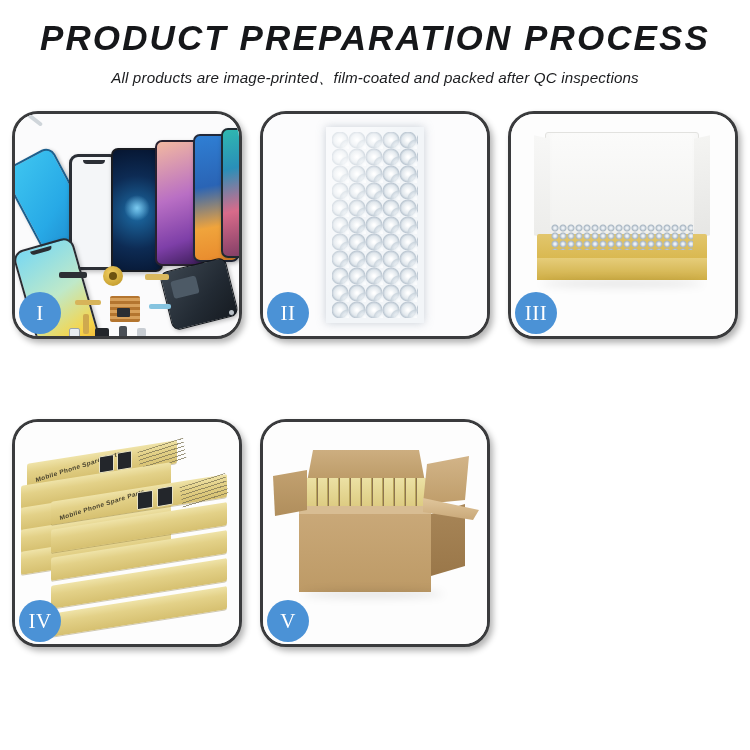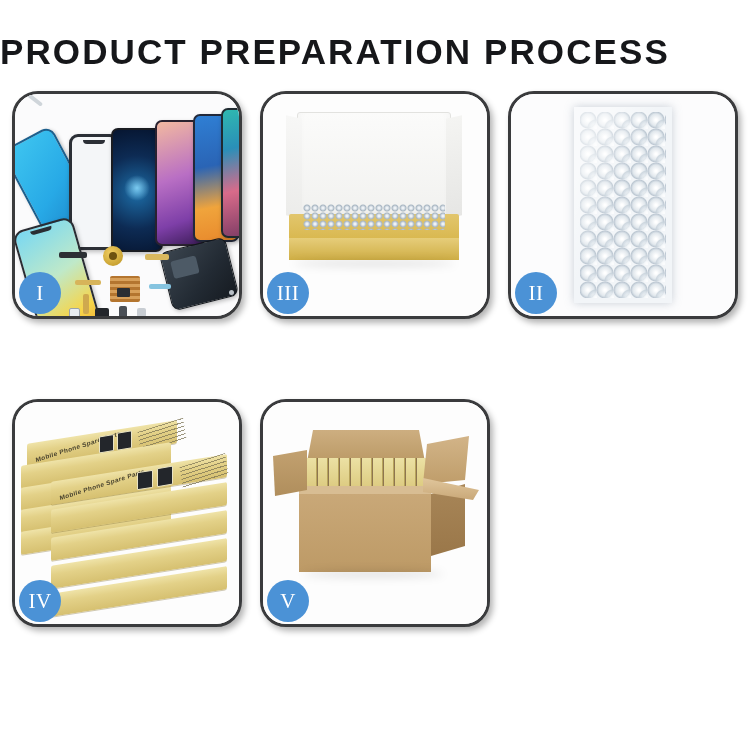--- a/index.html
+++ b/index.html
@@ -4,21 +4,21 @@
 <style>
   html,body{margin:0;padding:0;}
   body{
     width:750px;height:750px;background:#ffffff;
     font-family:"Liberation Sans",sans-serif;
     -webkit-font-smoothing:antialiased;overflow:hidden;
   }
   .page{position:relative;width:750px;height:750px;box-sizing:border-box;}
 
   
-  .header{padding-top:34px;}
+  .header{padding-top:20px;text-align:center;font-style:italic;}
   .title{
     font-size:35px;font-weight:600;color:#16171a;letter-spacing:2.1px;
     line-height:1;white-space:nowrap;
   }
   .subtitle{
     margin-top:13px;font-size:15.2px;color:#1b1c1f;letter-spacing:.15px;
     white-space:nowrap;font-weight:400;
   }
 
   
@@ -205,20 +205,21 @@
   .shadow6{position:absolute;left:34px;top:156px;width:142px;height:8px;
     background:rgba(0,0,0,.10);filter:blur(4px);border-radius:50%;}
 </style>
 </head>
 <body>
 
 <div class="page">
 
   <div class="header">
     <div class="title">PRODUCT PREPARATION PROCESS</div>
+    <div class="subtitle">All products are image-printed、film-coated and packed after QC inspections</div>
   </div>
 
   <div class="grid">
 
     <div class="panel">
       <div class="stage p1">
         <div class="scrn s-front"></div>
         <div class="scrn s-glass"></div>
         <div class="scrn s-jelly"></div>
         <div class="scrn s-purple"></div>
@@ -239,38 +240,38 @@
         <div class="prt conn4"></div>
         <div class="prt chip"></div>
         <div class="prt scrw"></div>
         <div class="prt scrw2"></div>
         <div class="tool"></div>
       </div>
       <div class="badge">I</div>
     </div>
 
     <div class="panel">
+      <div class="stage p2">
+        <div class="wrapsheet">
+          <div class="bubbles"></div>
+        </div>
+      </div>
+      <div class="badge">II</div>
+    </div>
+
+    <div class="panel">
       <div class="stage p3">
         <div class="lid"></div>
         <div class="tray">
           <div class="trayinner"></div>
           <div class="trayfront"></div>
         </div>
         <div class="shadow3"></div>
       </div>
       <div class="badge">III</div>
-    </div>
-
-    <div class="panel">
-      <div class="stage p2">
-        <div class="wrapsheet">
-          <div class="bubbles"></div>
-        </div>
-      </div>
-      <div class="badge">II</div>
     </div>
 
     <div class="panel">
       <div class="stage p4">
         <div class="stack">
 
           <div class="sbox" style="left:6px;  top:16px;  width:150px;transform:skewY(-9deg);">
             <div class="lbl" style="left:8px;top:7px;transform:rotate(-9deg);">Mobile Phone Spare Parts</div>
             <div class="ph" style="left:72px;top:4px;width:13px;height:15px;"></div>
             <div class="ph" style="left:90px;top:3px;width:13px;height:16px;"></div>

